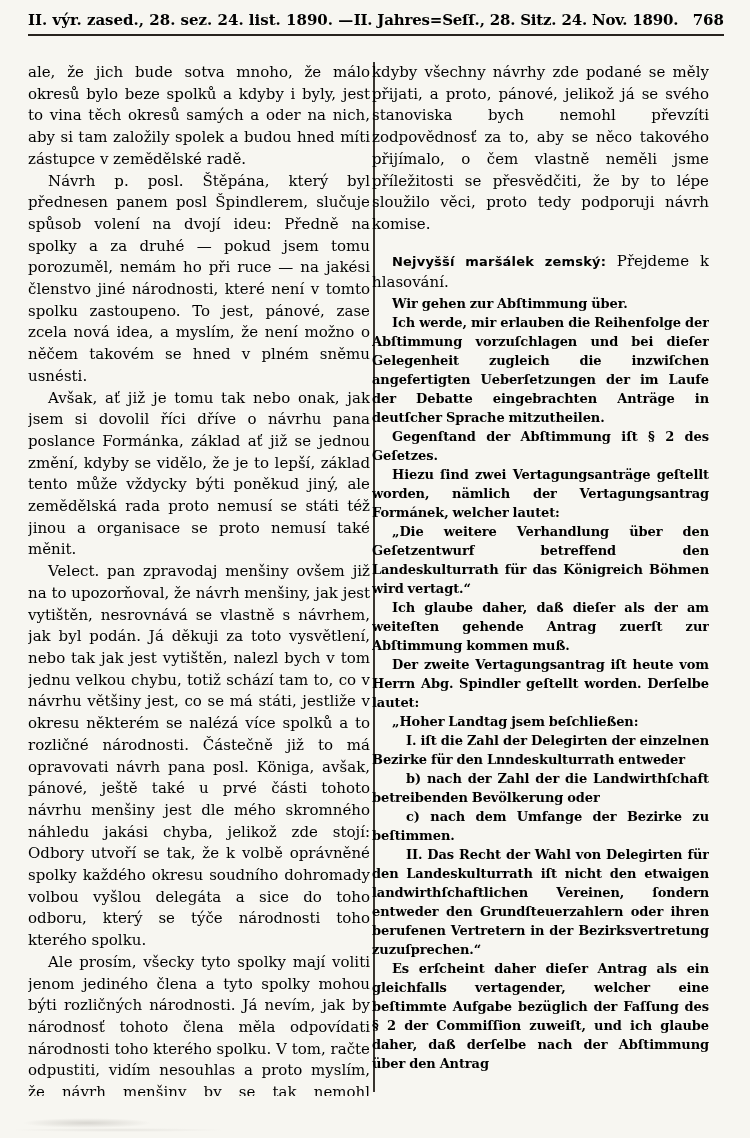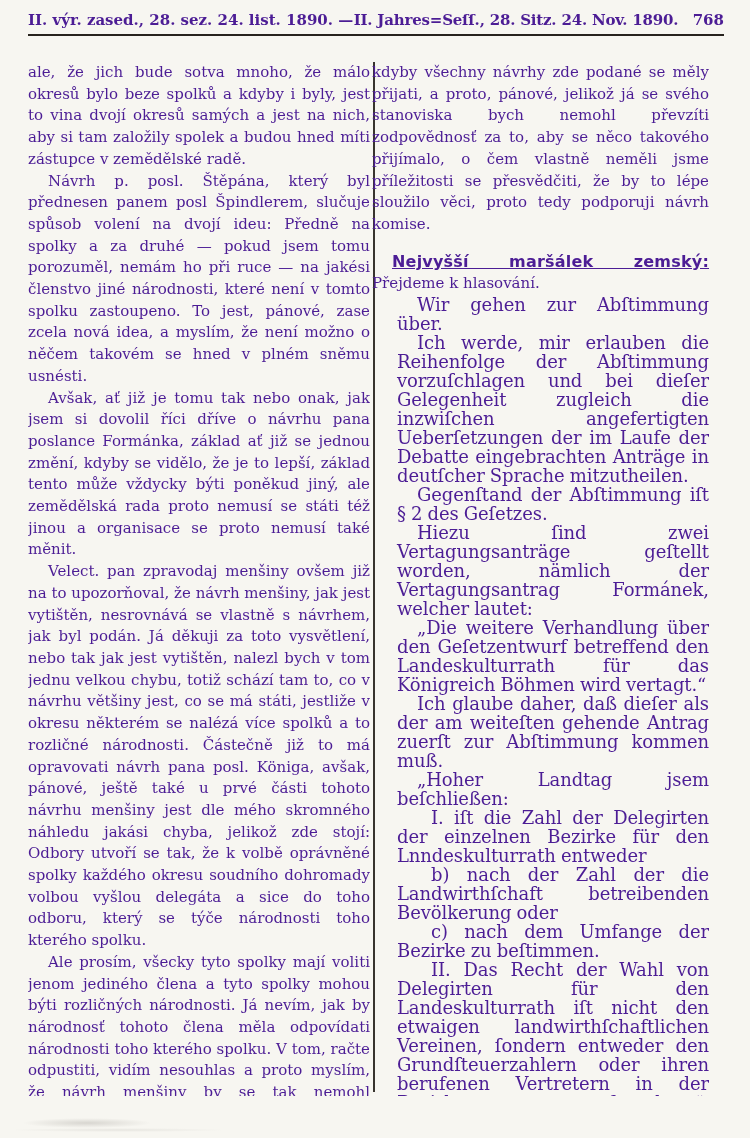--- a/index.html
+++ b/index.html
@@ -1,20 +1,20 @@
 <!DOCTYPE html>
 <html><head>
 <meta charset="utf-8">
 <style>
   html,body { margin:0; padding:0; background:#e8e6e0; }
   .page {
     position:relative; width:750px; height:1138px;
     background:#f7f6f1; overflow:hidden;
     font-family:"DejaVu Serif","Liberation Serif",serif;
-    color:#4c1d95;
+    color:#000000;
   }
   .hdr {
     position:absolute; left:28px; right:26px; top:11px;
     display:flex; justify-content:space-between; align-items:baseline;
     border-bottom:2px solid #27231e; padding-bottom:5px;
     font-size:15px; font-weight:bold; white-space:nowrap;
   }
   .hdr .h-de { letter-spacing:-0.2px; }
   .hdr .h-num { margin-left:14px; }
   .divider {
@@ -26,25 +26,25 @@
     text-align:justify;
   }
   .col-left  { left:28px;  width:342px; font-size:15px; line-height:21.7px; }
   .col-right { left:372px; width:337px; font-size:15px; line-height:21.7px; }
   p { margin:0; padding:0; }
   .indent { text-indent:20px; }
   .indent-lg { text-indent:34px; }
   .speaker-p { margin-top:15px; }
   .speaker {
     font-family:"DejaVu Sans","Liberation Sans",sans-serif;
-    font-weight:bold; font-size:16px; letter-spacing:0.2px;text-decoration:underline;
+    font-weight:bold; font-size:13px; letter-spacing:0.2px;
   }
   .de {
-    font-weight:normal; font-size:18px; line-height:19px;
-    letter-spacing:-0.1px; word-spacing:-0.5px;margin-left:25px;
+    font-weight:bold; font-size:13px; line-height:19px;
+    letter-spacing:-0.1px; word-spacing:-0.5px;
   }
   .smudge {
     position:absolute; left:22px; top:1118px; width:130px; height:10px;
     background:radial-gradient(ellipse at center, rgba(90,84,76,0.20), rgba(90,84,76,0) 70%);
   }
   .speck {
     position:absolute; left:8px; top:1128px; width:220px; height:4px;
     background:radial-gradient(ellipse at center, rgba(90,84,76,0.10), rgba(90,84,76,0) 70%);
   }
 </style>
@@ -55,38 +55,39 @@
 
   <div class="hdr">
     <span class="h-cs">II. výr. zased., 28. sez. 24. list. 1890. —</span>
     <span class="h-de">II. Jahres=Seſſ., 28. Sitz. 24. Nov. 1890.</span>
     <span class="h-num">768</span>
   </div>
 
   <div class="divider"></div>
 
   <div class="col col-left" lang="cs">
-    <p>ale, že jich bude sotva mnoho, že málo okresů bylo beze spolků a kdyby i byly, jest to vina dvojí okresů samých a jest na nich, aby si tam založily spolek a budou hned míti zástupce v zemědělské radě.</p>
+    <p>ale, že jich bude sotva mnoho, že málo okresů bylo beze spolků a kdyby i byly, jest to vina těch okresů samých a oder na nich, aby si tam založily spolek a budou hned míti zástupce v zemědělské radě.</p>
     <p class="indent">Návrh p. posl. Štěpána, který byl přednesen panem posl Špindlerem, slučuje spůsob volení na dvojí ideu: Předně na spolky a za druhé — pokud jsem tomu porozuměl, nemám ho při ruce — na jakési členstvo jiné národnosti, které není v tomto spolku zastoupeno. To jest, pánové, zase zcela nová idea, a myslím, že není možno o něčem takovém se hned v plném sněmu usnésti.</p>
     <p class="indent">Avšak, ať již je tomu tak nebo onak, jak jsem si dovolil říci dříve o návrhu pana poslance Formánka, základ ať již se jednou změní, kdyby se vidělo, že je to lepší, základ tento může vždycky býti poněkud jiný, ale zemědělská rada proto nemusí se státi též jinou a organisace se proto nemusí také měnit.</p>
     <p class="indent">Velect. pan zpravodaj menšiny ovšem již na to upozorňoval, že návrh menšiny, jak jest vytištěn, nesrovnává se vlastně s návrhem, jak byl podán. Já děkuji za toto vysvětlení, nebo tak jak jest vytištěn, nalezl bych v tom jednu velkou chybu, totiž schází tam to, co v návrhu většiny jest, co se má státi, jestliže v okresu některém se nalézá více spolků a to rozličné národnosti. Částečně již to má opravovati návrh pana posl. Königa, avšak, pánové, ještě také u prvé části tohoto návrhu menšiny jest dle mého skromného náhledu jakási chyba, jelikož zde stojí: Odbory utvoří se tak, že k volbě oprávněné spolky každého okresu soudního dohromady volbou vyšlou delegáta a sice do toho odboru, který se týče národnosti toho kterého spolku.</p>
     <p class="indent">Ale prosím, všecky tyto spolky mají voliti jenom jediného člena a tyto spolky mohou býti rozličných národnosti. Já nevím, jak by národnosť tohoto člena měla odpovídati národnosti toho kterého spolku. V tom, račte odpustiti, vidím nesouhlas a proto myslím, že návrh menšiny by se tak nemohl přijmouti.</p>
 
   </div>
 
   <div class="col col-right">
     <p lang="cs">kdyby všechny návrhy zde podané se měly přijati, a proto, pánové, jelikož já se svého stanoviska bych nemohl převzíti zodpovědnosť za to, aby se něco takového přijímalo, o čem vlastně neměli jsme příležitosti se přesvědčiti, že by to lépe sloužilo věci, proto tedy podporuji návrh komise.</p>
     <p class="indent speaker-p" lang="cs"><span class="speaker">Nejvyšší maršálek zemský:</span>
       <span>Přejdeme k hlasování.</span></p>
     <p class="de indent" lang="de">Wir gehen zur Abſtimmung über.</p>
     <p class="de indent" lang="de">Ich werde, mir erlauben die Reihenfolge der Abſtimmung vorzuſchlagen und bei dieſer Gelegenheit zugleich die inzwiſchen angefertigten Ueberſetzungen der im Laufe der Debatte eingebrachten Anträge in deutſcher Sprache mitzutheilen.</p>
     <p class="de indent" lang="de">Gegenſtand der Abſtimmung iſt § 2 des Geſetzes.</p>
     <p class="de indent" lang="de">Hiezu ſind zwei Vertagungsanträge geſtellt worden, nämlich der Vertagungsantrag Formánek, welcher lautet:</p>
     <p class="de indent" lang="de">„Die weitere Verhandlung über den Geſetzentwurf betreffend den Landeskulturrath für das Königreich Böhmen wird vertagt.“</p>
     <p class="de indent" lang="de">Ich glaube daher, daß dieſer als der am weiteſten gehende Antrag zuerſt zur Abſtimmung kommen muß.</p>
+    <p class="de indent" lang="de">Der zweite Vertagungsantrag iſt heute vom Herrn Abg. Spindler geſtellt worden. Derſelbe lautet:</p>
     <p class="de indent" lang="de">„Hoher Landtag jsem beſchließen:</p>
     <p class="de indent-lg" lang="de">I. iſt die Zahl der Delegirten der einzelnen Bezirke für den Lnndeskulturrath entweder</p>
     <p class="de indent-lg" lang="de">b) nach der Zahl der die Landwirthſchaft betreibenden Bevölkerung oder</p>
     <p class="de indent-lg" lang="de">c) nach dem Umfange der Bezirke zu beſtimmen.</p>
     <p class="de indent-lg" lang="de">II. Das Recht der Wahl von Delegirten für den Landeskulturrath iſt nicht den etwaigen landwirthſchaftlichen Vereinen, ſondern entweder den Grundſteuerzahlern oder ihren berufenen Vertretern in der Bezirksvertretung zuzuſprechen.“</p>
     <p class="de indent" lang="de">Es erſcheint daher dieſer Antrag als ein gleichfalls vertagender, welcher eine beſtimmte Aufgabe bezüglich der Faſſung des § 2 der Commiſſion zuweiſt, und ich glaube daher, daß derſelbe nach der Abſtimmung über den Antrag</p>
   </div>
 
   <div class="smudge"></div>
   <div class="speck"></div>

